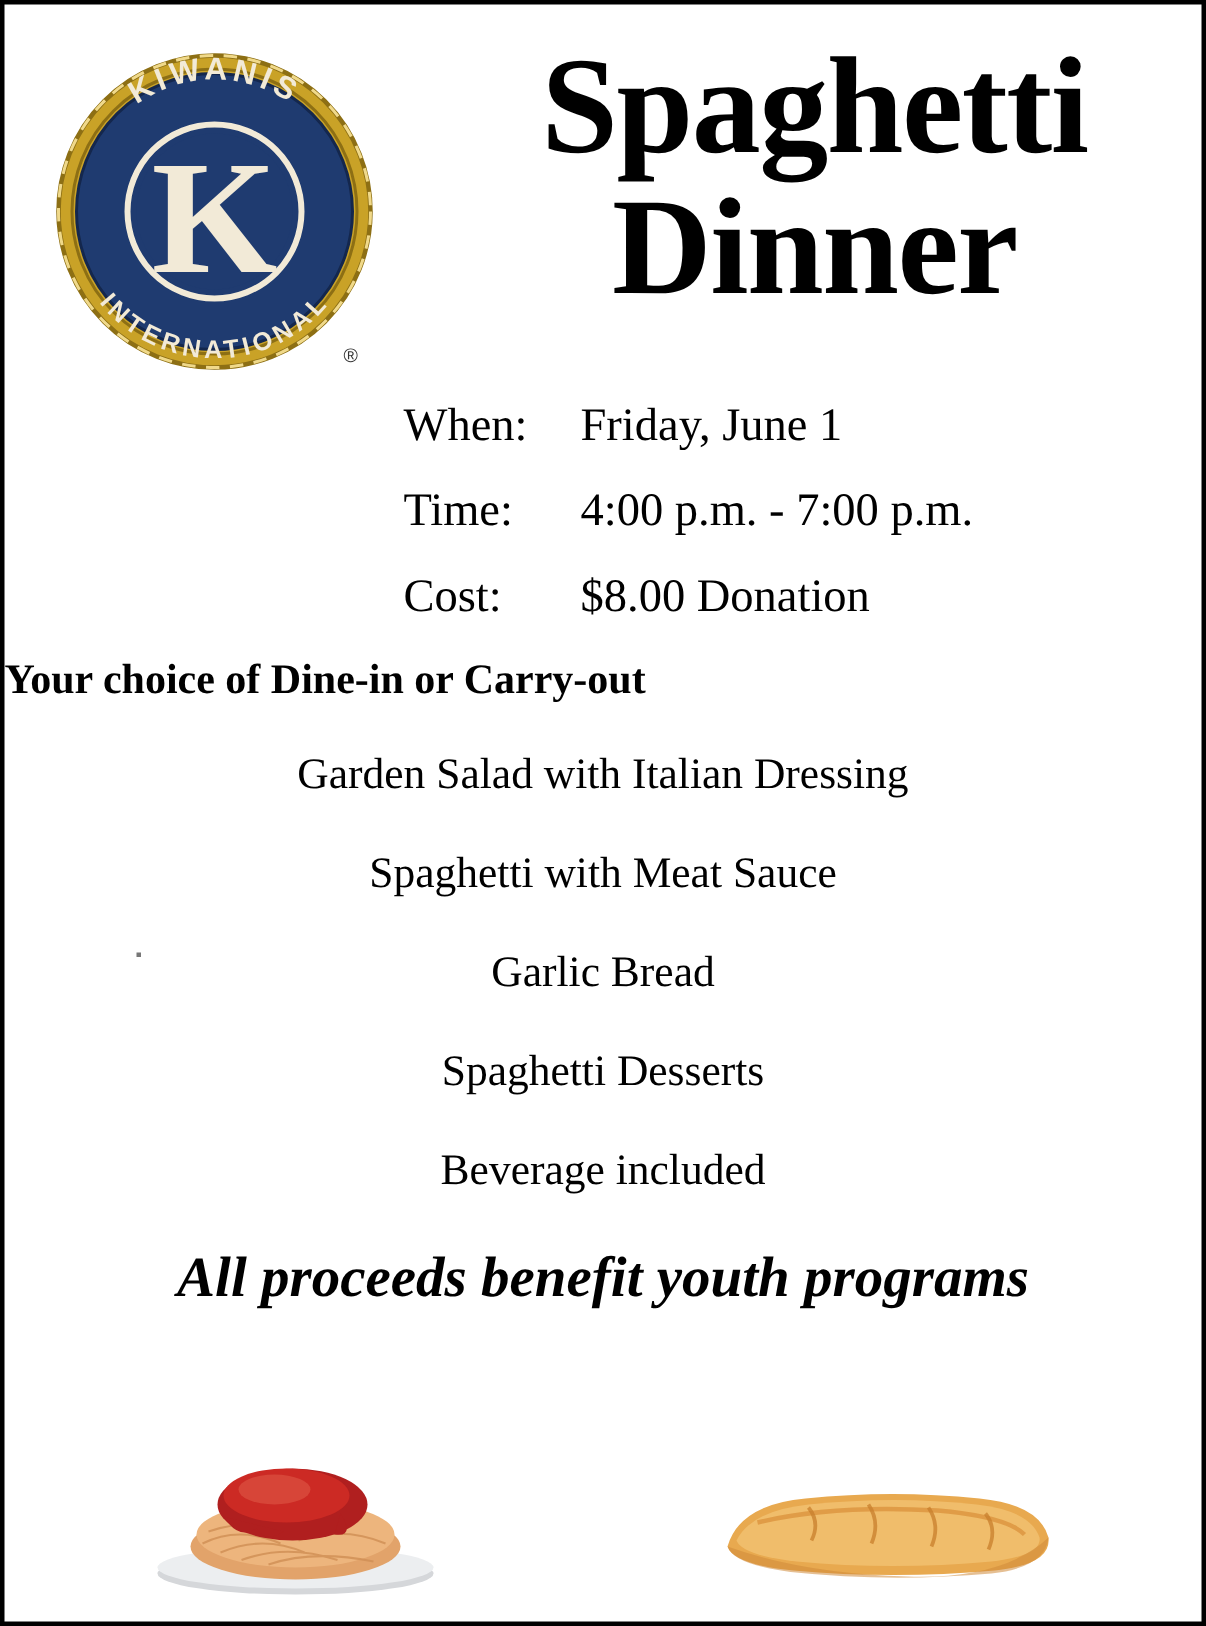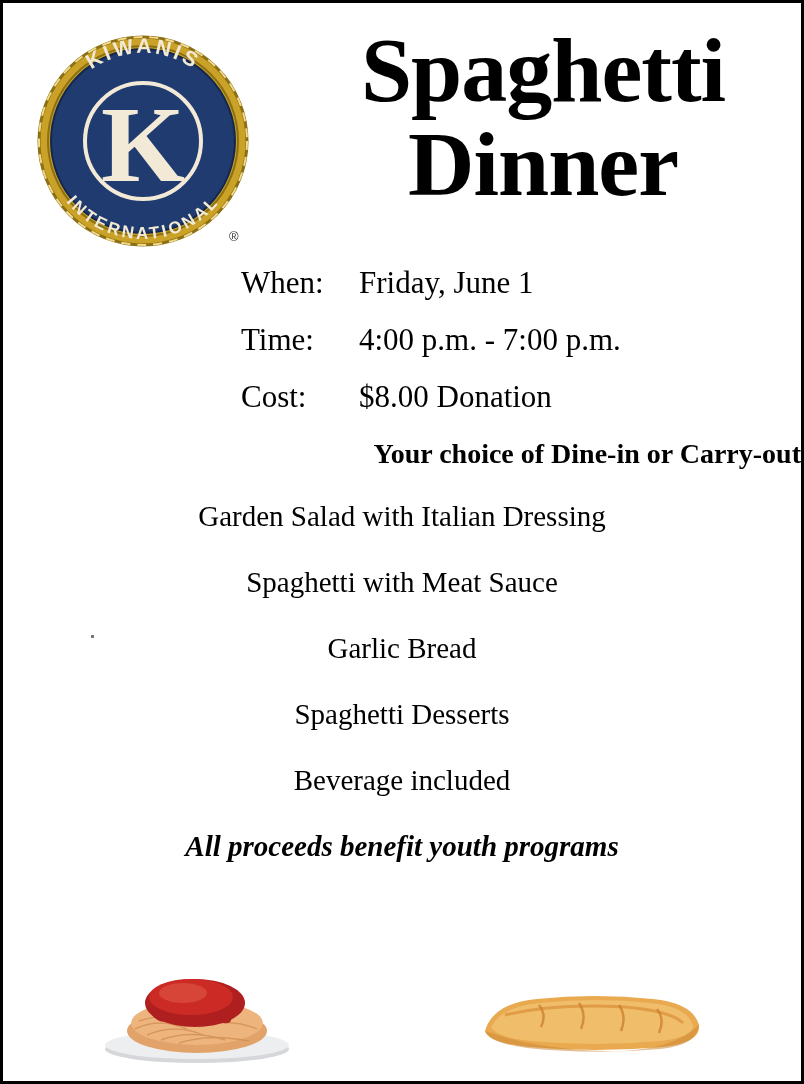--- a/index.html
+++ b/index.html
@@ -48,40 +48,41 @@
     color: #000000;
   }
   .title-line.second {
     margin-top: 4px;
   }
 
   
   .details {
     margin-top: 14px;
     padding-left: 238px;
+    margin-left: 28px;
   }
   .detail-row {
     display: flex;
     align-items: baseline;
     font-size: 31px;
     line-height: 1.0;
     margin-bottom: 26px;
     color: #000;
   }
   .detail-label {
     width: 118px;
     flex: none;
   }
   .detail-value {
     flex: 1;
   }
 
   
   .choice {
-    text-align: right;
+    text-align: left;
     font-size: 28px;
     font-weight: bold;
     margin-top: 6px;
     margin-bottom: 30px;
     color: #000;
   }
   .menu-heading {
     text-align: center;
     font-size: 28px;
     font-weight: bold;
@@ -89,21 +90,21 @@
     color: #000;
   }
   .menu-item {
     text-align: center;
     font-size: 29px;
     margin-bottom: 33px;
     color: #000;
   }
   .proceeds {
     text-align: center;
-    font-size: 29px;
+    font-size: 38px;
     font-style: italic;
     font-weight: bold;
     margin-top: 8px;
     color: #000;
   }
 
   
   .footer-art {
     position: absolute;
     left: 0;

